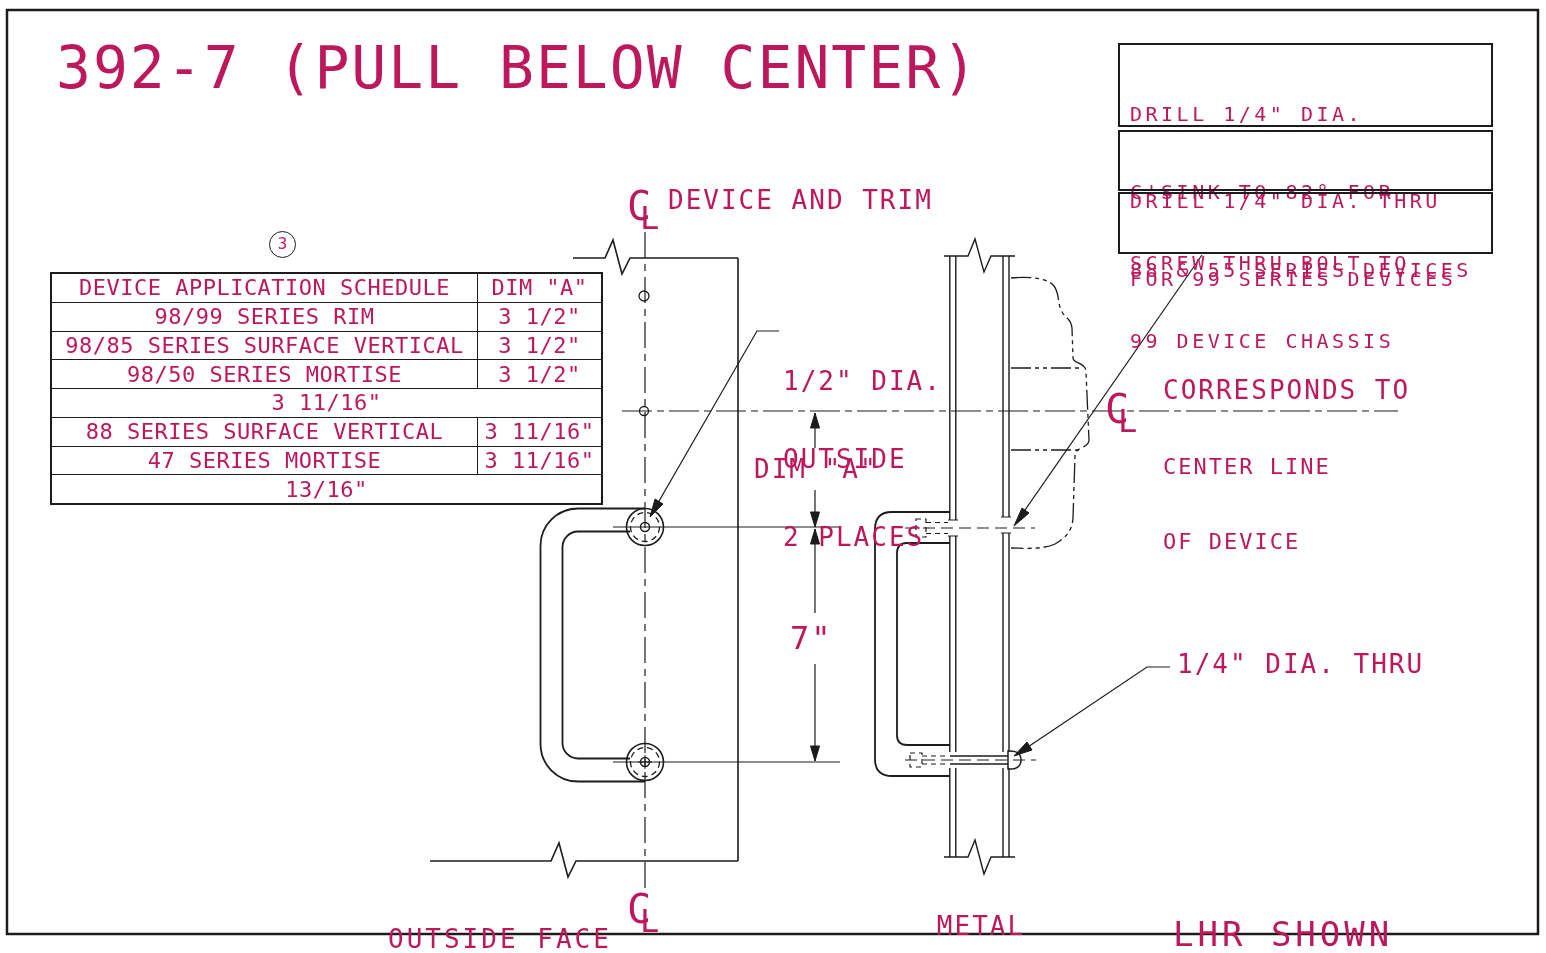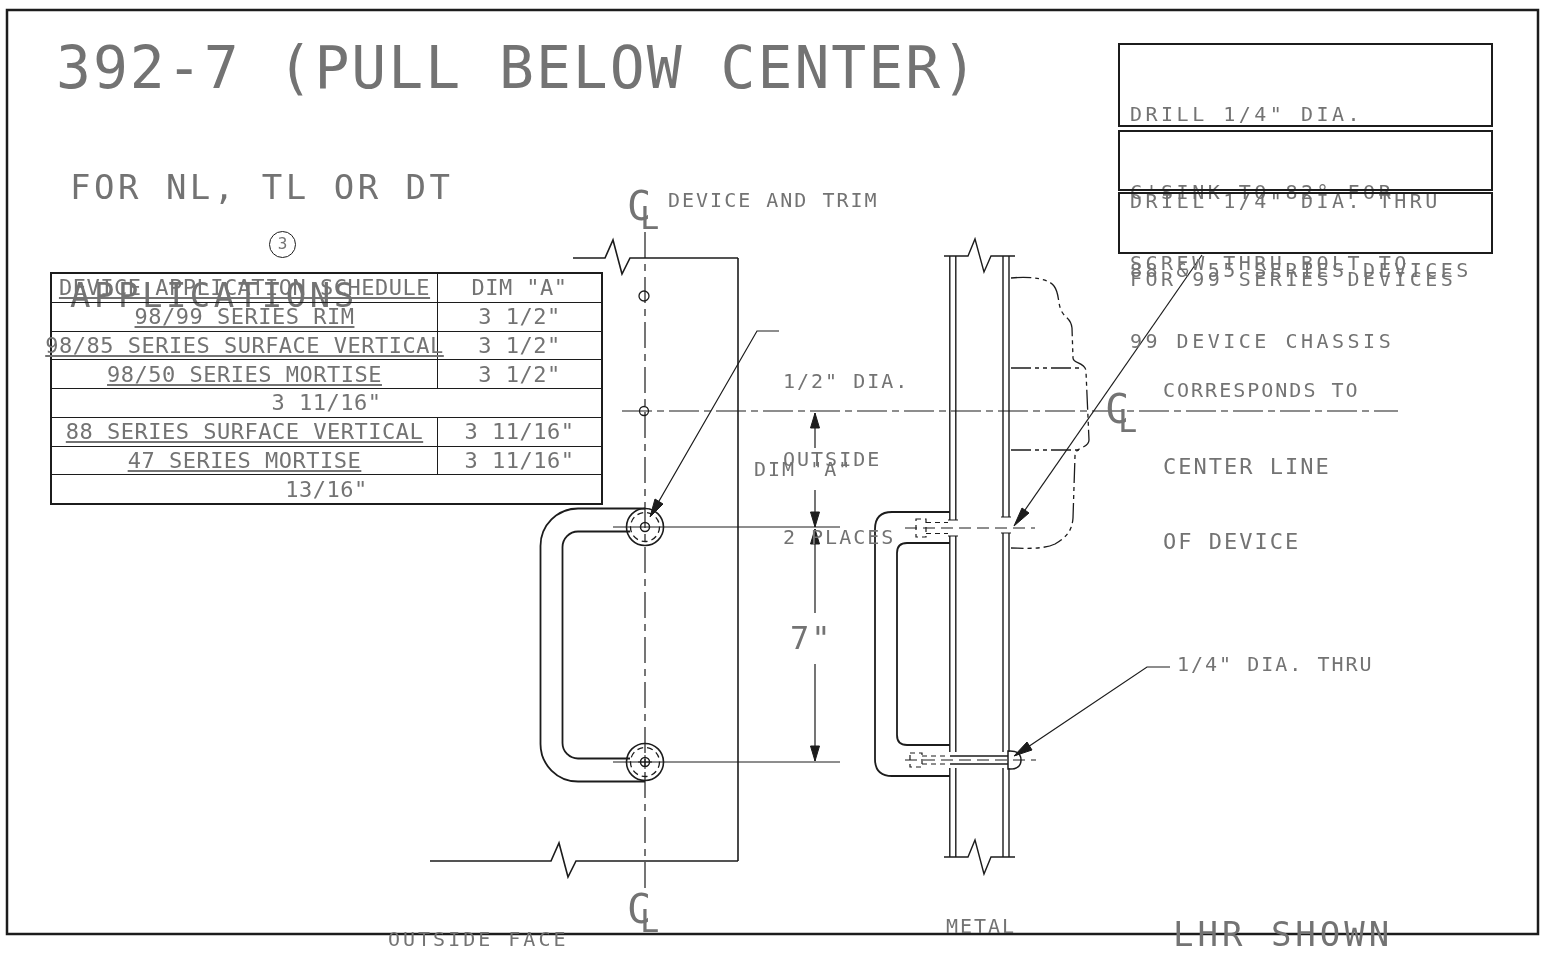--- a/index.html
+++ b/index.html
@@ -1,35 +1,35 @@
 <!DOCTYPE html>
 <html><head>
 <meta charset="utf-8">
 <style>
   html,body{margin:0;padding:0;background:#ffffff;}
   .sheet{position:relative;width:1546px;height:953px;background:#ffffff;overflow:hidden;
-         font-family:"DejaVu Sans Mono", monospace;color:#737373;}
+         font-family:"DejaVu Sans Mono", monospace;color:#be185d;}
   .sheet svg{position:absolute;left:0;top:0;}
   .abs{position:absolute;white-space:pre;}
   .t-title{font-size:58px;letter-spacing:2px;line-height:62px;}
   .t-sub{font-size:34px;letter-spacing:3.5px;line-height:36px;}
-  .lbl{font-size:20px;letter-spacing:2px;line-height:26px;}
+  .lbl{font-size:26px;letter-spacing:2px;line-height:26px;}
   .lbl-tight{font-size:22px;letter-spacing:2px;line-height:25px;}
   .lbl-big{font-size:32px;letter-spacing:2px;line-height:34px;}
   .t-handing{font-size:34px;letter-spacing:4px;line-height:38px;}
   .note-box{position:absolute;left:1118px;width:375px;border:2px solid #1c1c1c;box-sizing:border-box;
             font-size:20px;letter-spacing:3.5px;line-height:26px;padding:4px 0 0 10px;white-space:pre;}
   .circ3{position:absolute;left:269px;top:231px;width:27px;height:27px;border:1.7px solid #1c1c1c;
          border-radius:50%;box-sizing:border-box;text-align:center;font-size:16px;line-height:23px;}
   .schtable{position:absolute;left:50px;top:272px;width:553px;height:233px;border:2px solid #1c1c1c;
             box-sizing:border-box;display:flex;flex-direction:column;}
   .trow{flex:1;display:flex;border-bottom:1.6px solid #1c1c1c;}
   .trow:last-child{border-bottom:none;}
   .tc{display:flex;align-items:center;justify-content:center;font-size:22px;letter-spacing:0.5px;white-space:pre;}
-  .c1{width:386px;border-right:1.6px solid #1c1c1c;box-sizing:border-box;text-decoration:underline;}
+  .c1{width:426px;border-right:1.6px solid #1c1c1c;box-sizing:border-box;}
   .c2{flex:1;}
   .cl{position:absolute;width:42px;height:50px;}
   .cl .c{position:absolute;left:0;top:0;font-size:40px;line-height:40px;letter-spacing:0;}
   .cl .l{position:absolute;left:13px;top:16px;font-size:32px;line-height:32px;letter-spacing:0;}
   .ctr{text-align:center;}
 </style>
 </head>
 <body>
 
 <div class="sheet">
@@ -125,24 +125,20 @@
 
         <g stroke-width="1.3" stroke-dasharray="20 4 4 4 4 4">
           <path d="M1011 278 C1032 276 1049 279 1054 286 C1060 294 1057 303 1062 312 C1066 319 1071 318 1072 328 L1073 358 C1073 364 1086 362 1086 372 L1089 440 C1089 449 1075 446 1075 456 L1073 518 C1072 532 1065 538 1055 544 C1042 550 1022 548 1011 548"></path>
           <path d="M1011 368 L1079 368 M1011 450 L1079 450"></path>
         </g>
       </g>
     </g>
   </svg>
 
   <div class="abs t-title" style="left:56px;top:37px;">392-7 (PULL BELOW CENTER)</div>
-  <div class="abs t-sub" style="left:70px;top:97px;">
-    <div>FOR NL, TL OR DT</div>
-    <div>APPLICATIONS</div>
-  </div>
 
   <div class="circ3">3</div>
 
   <div class="schtable">
     <div class="trow">
       <div class="tc c1">DEVICE APPLICATION SCHEDULE</div>
       <div class="tc c2">DIM "A"</div>
     </div>
     <div class="trow">
       <div class="tc c1">98/99 SERIES RIM</div>

